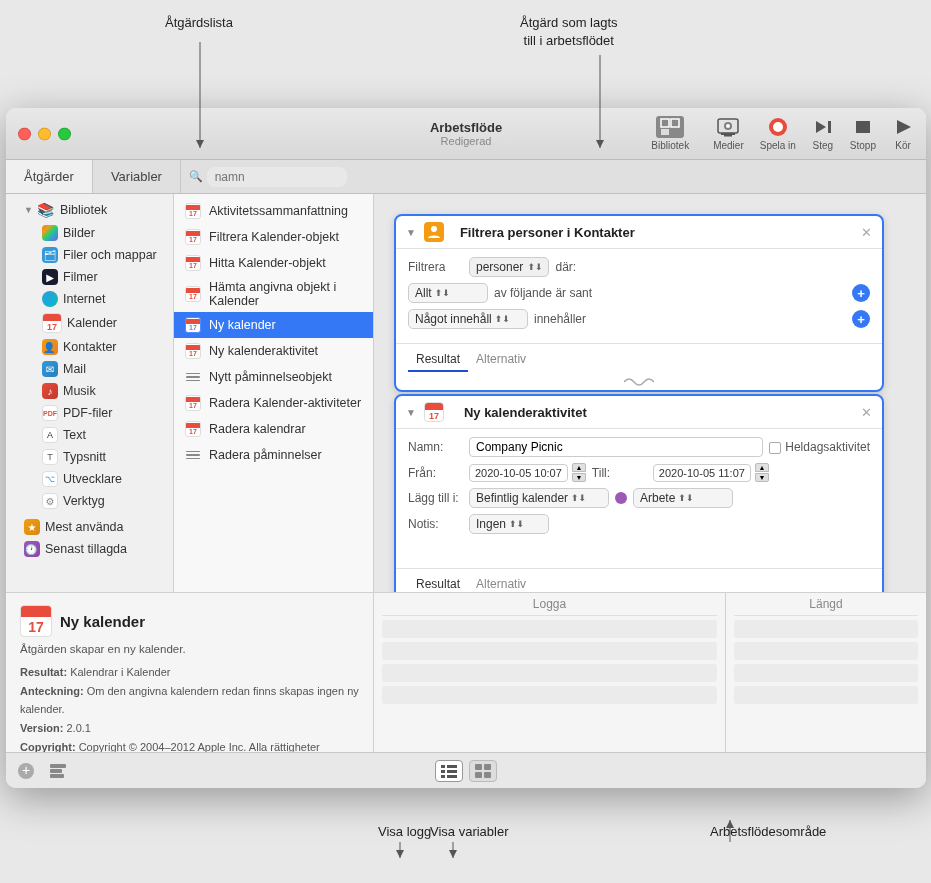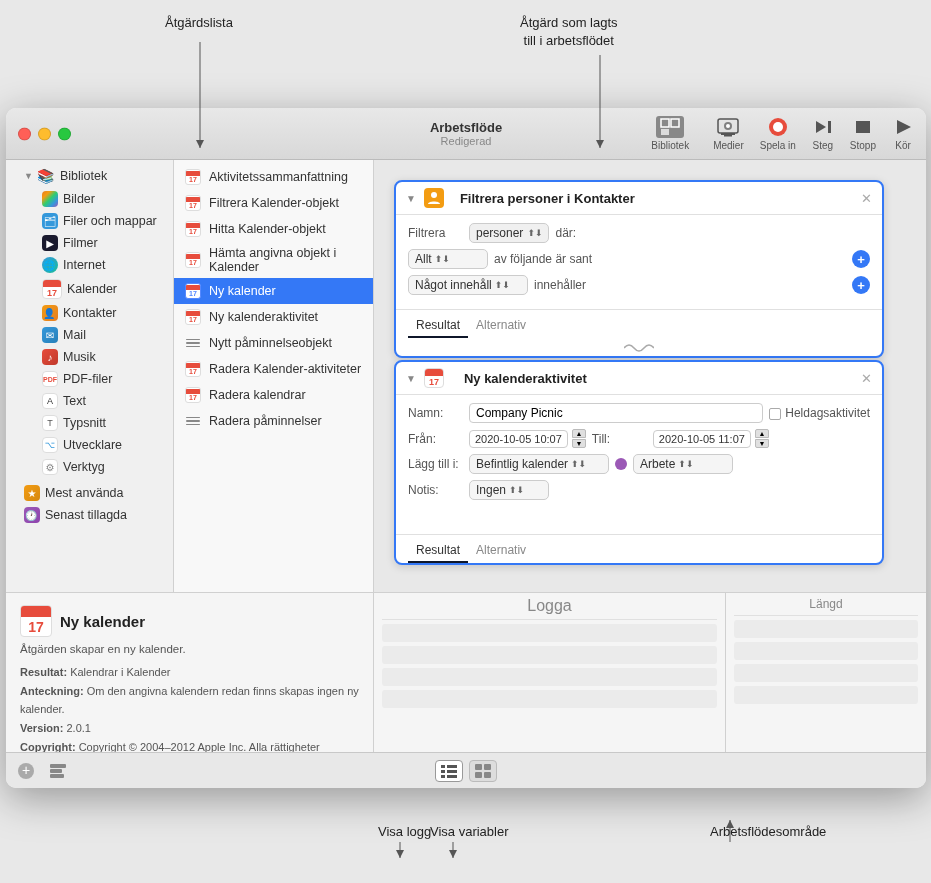--- a/index.html
+++ b/index.html
@@ -384,21 +384,21 @@
       padding: 4px 12px 0;
     }
     .action-card-tab {
       font-size: 12px;
       color: #888;
       padding: 4px 8px;
       cursor: pointer;
     }
     .action-card-tab.active {
       color: #333;
-      border-bottom: 2px solid #0f172a;
+      border-bottom: 2px solid #1d4ed8;
       text-align: center;
     }
 
     
     .name-input {
       flex: 1;
       border: 1px solid #ccc;
       border-radius: 4px;
       padding: 2px 6px;
       font-size: 12px;
@@ -493,21 +493,21 @@
     .log-panel {
       flex: 1;
       display: flex;
     }
     .log-col {
       flex: 1;
       border-right: 1px solid #d0d0d0;
       padding: 4px 8px;
     }
     .log-col-header {
-      font-size: 16px;
+      font-size: 12px;
       color: #888;
       text-align: center;
       padding-bottom: 4px;
       border-bottom: 1px solid #e0e0e0;
       margin-bottom: 4px;
     }
     .log-row {
       height: 18px;
       background: #ebebeb;
       border-radius: 3px;
@@ -720,20 +720,32 @@
         <div class="toolbar-btn-icon">
           <svg width="22" height="20" viewBox="0 0 22 20">
             <polygon points="5,3 19,10 5,17" fill="#555"></polygon>
           </svg>
         </div>
         <span class="toolbar-btn-label">Kör</span>
       </div>
     </div>
   </div>
 
+  <div class="tab-bar">
+    <div class="tab active">
+      <span>Åtgärder</span>
+    </div>
+    <div class="tab">
+      <span>Variabler</span>
+    </div>
+    <div class="tab-search">
+      <span class="tab-search-icon">🔍</span>
+      <input class="tab-search-input" type="text" placeholder="namn" style="">
+    </div>
+  </div>
 
   <div class="content-area">
 
     <div class="sidebar">
 
       <div class="sidebar-item">
         <span class="sidebar-item-expand">▼</span>
         <div class="sidebar-icon" style="font-size:14px;">📚</div>
         <span>Bibliotek</span>
       </div>

